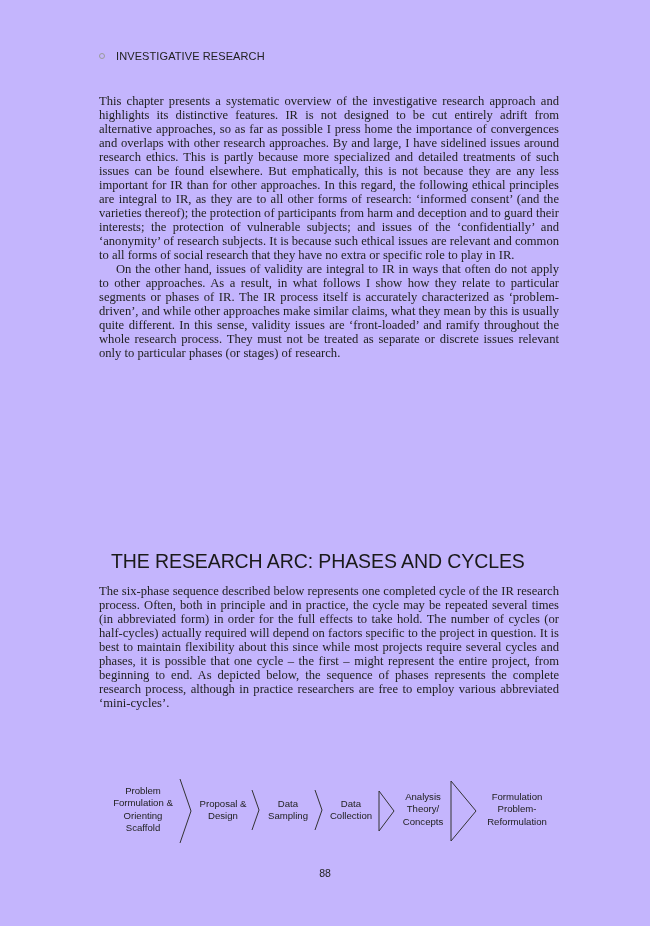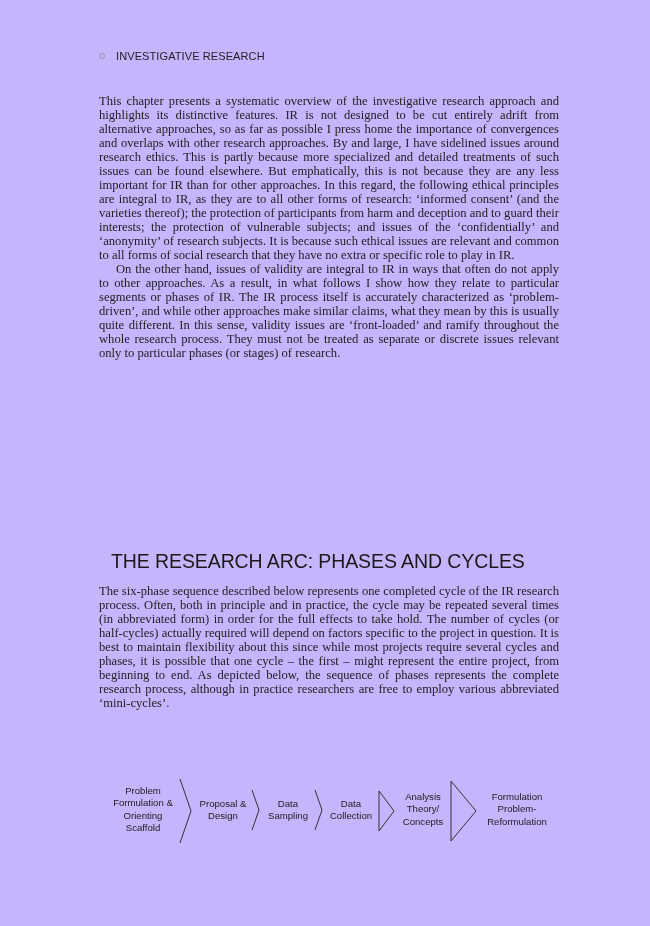--- a/index.html
+++ b/index.html
@@ -68,14 +68,15 @@
       <polyline points="1,1 8,21 1,41" fill="none" stroke="#333" stroke-width="1"></polyline>
     </svg>
     <svg class="arrow" style="left:278px; top:12px;" width="18" height="42" viewBox="0 0 18 42">
       <polygon points="1,1 16,21 1,41" fill="none" stroke="#333" stroke-width="1"></polygon>
     </svg>
     <svg class="arrow" style="left:350px; top:2px;" width="28" height="62" viewBox="0 0 28 62">
       <polygon points="1,1 26,31 1,61" fill="none" stroke="#333" stroke-width="1"></polygon>
     </svg>
   </div>
 
+  <div class="page-number">88</div>
 
 </div>
 
 </body></html>

